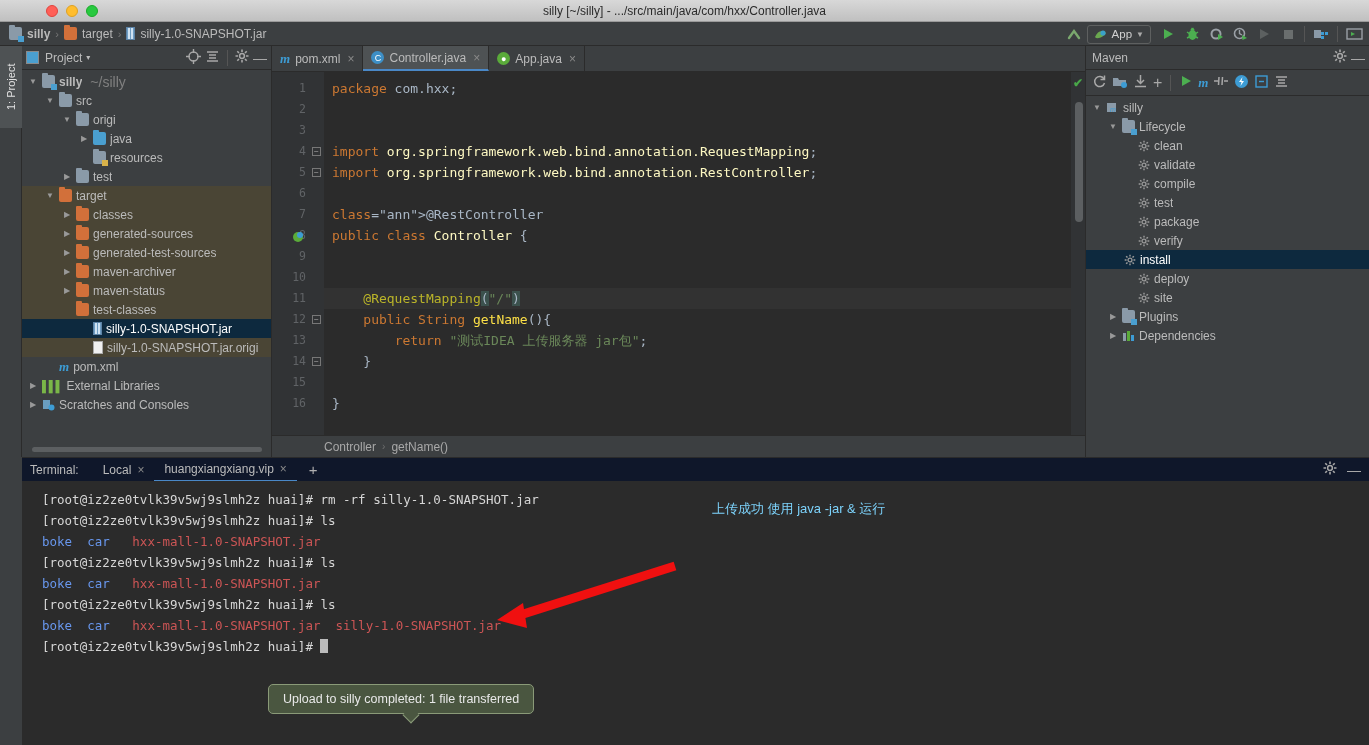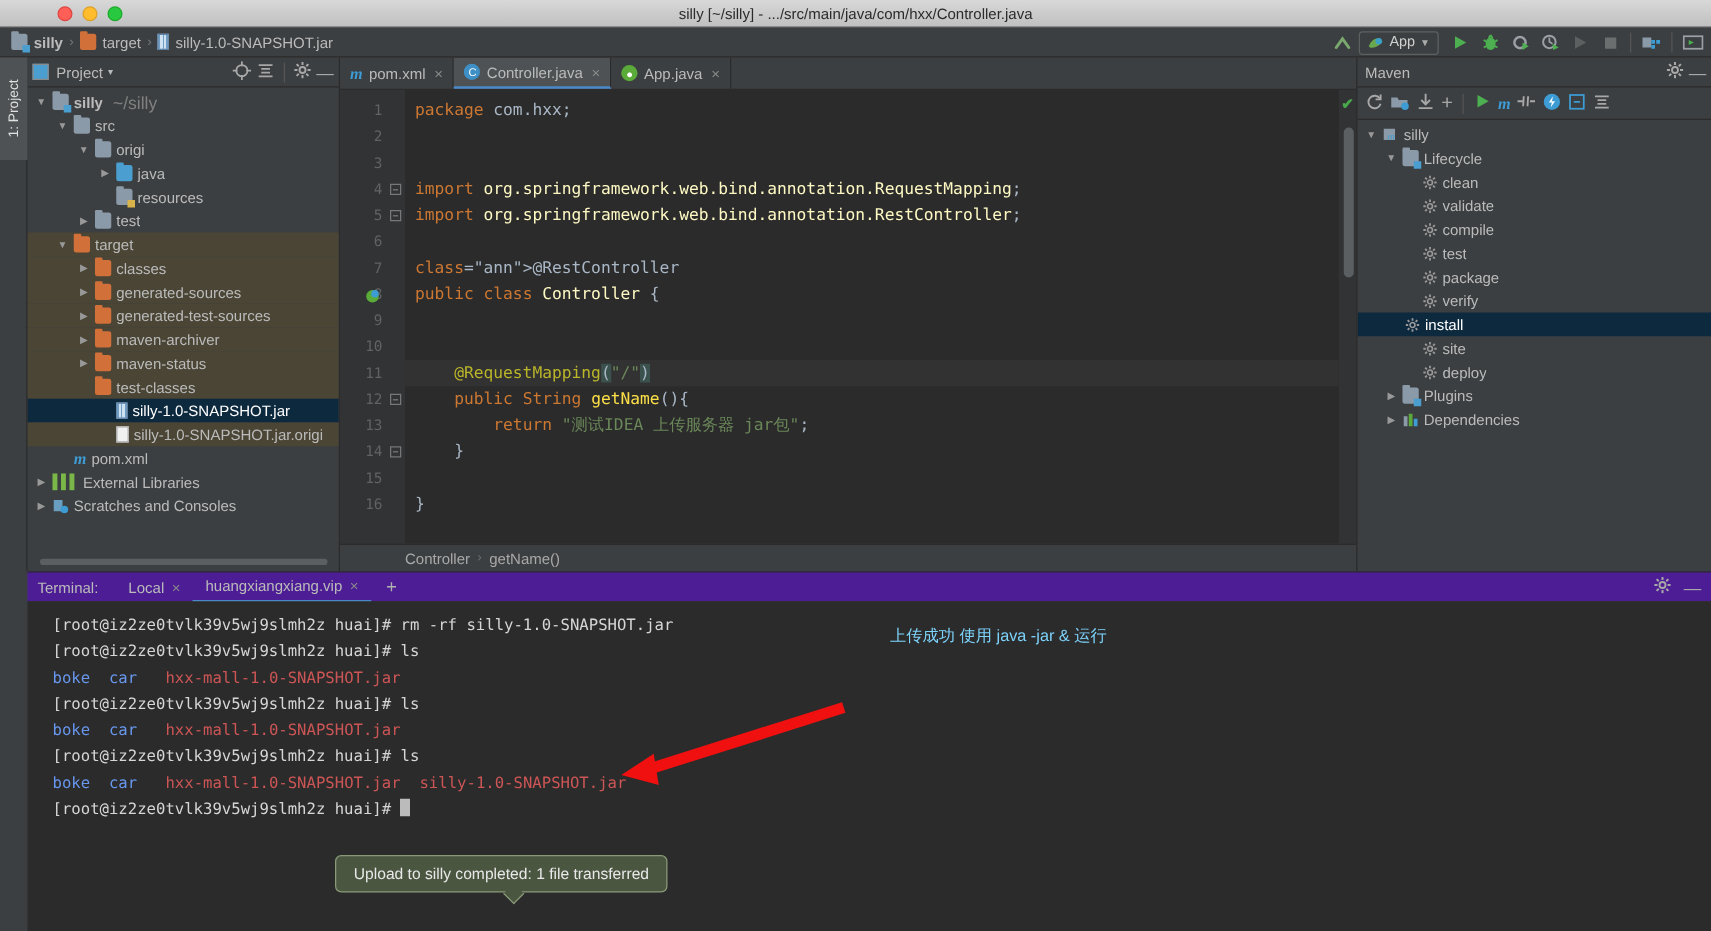--- a/index.html
+++ b/index.html
@@ -153,21 +153,21 @@
   }
   .maven-toolbar {
     height: 26px; display: flex; align-items: center; gap: 5px;
     padding: 0 6px; border-bottom: 1px solid #2b2b2b;
   }
 
   
   .term-wrap { height: 290px; display: flex; }
   .term-main { flex: 1; display: flex; flex-direction: column; min-width: 0; }
   .term-tabbar {
-    height: 24px; background: #4c1d95; display: flex; align-items: center;
+    height: 24px; background: #0f172a; display: flex; align-items: center;
     padding-left: 8px; gap: 0; border-top: 1px solid #2b2b2b; position: relative;
   }
   .term-label { font-size: 12px; color: #bbbbbb; margin-right: 14px; }
   .ttab {
     display: flex; align-items: center; gap: 6px; padding: 0 10px;
     height: 24px; font-size: 12px; color: #bbbbbb;
   }
   .ttab.active { border-bottom: 2px solid #4a88c7; }
   .ttab .x { color: #8a8a8a; }
   .tplus { margin-left: 12px; font-size: 15px; color: #b0b0b0; }
@@ -666,29 +666,29 @@
             <path d="M7 0.8 L7 3 M7 11 L7 13.2 M0.8 7 L3 7 M11 7 L13.2 7 M2.5 2.5 L4.1 4.1 M9.9 9.9 L11.5 11.5 M11.5 2.5 L9.9 4.1 M4.1 9.9 L2.5 11.5" stroke="#9a9a9a" stroke-width="1.7"></path>
           </svg>
           <span class="tlbl">install</span>
         </div>
         <div class="trow" style="padding-left: 38px;">
           <span class="arrow none">▶</span>
           <svg width="12" height="12" viewBox="0 0 14 14">
             <circle cx="7" cy="7" r="2.3" fill="none" stroke="#9a9a9a" stroke-width="1.5"></circle>
             <path d="M7 0.8 L7 3 M7 11 L7 13.2 M0.8 7 L3 7 M11 7 L13.2 7 M2.5 2.5 L4.1 4.1 M9.9 9.9 L11.5 11.5 M11.5 2.5 L9.9 4.1 M4.1 9.9 L2.5 11.5" stroke="#9a9a9a" stroke-width="1.7"></path>
           </svg>
+          <span class="tlbl">deploy</span>
+        </div>
+        <div class="trow" style="padding-left: 38px;">
+          <span class="arrow none">▶</span>
+          <svg width="12" height="12" viewBox="0 0 14 14">
+            <circle cx="7" cy="7" r="2.3" fill="none" stroke="#9a9a9a" stroke-width="1.5"></circle>
+            <path d="M7 0.8 L7 3 M7 11 L7 13.2 M0.8 7 L3 7 M11 7 L13.2 7 M2.5 2.5 L4.1 4.1 M9.9 9.9 L11.5 11.5 M11.5 2.5 L9.9 4.1 M4.1 9.9 L2.5 11.5" stroke="#9a9a9a" stroke-width="1.7"></path>
+          </svg>
           <span class="tlbl">site</span>
-        </div>
-        <div class="trow" style="padding-left: 38px;">
-          <span class="arrow none">▶</span>
-          <svg width="12" height="12" viewBox="0 0 14 14">
-            <circle cx="7" cy="7" r="2.3" fill="none" stroke="#9a9a9a" stroke-width="1.5"></circle>
-            <path d="M7 0.8 L7 3 M7 11 L7 13.2 M0.8 7 L3 7 M11 7 L13.2 7 M2.5 2.5 L4.1 4.1 M9.9 9.9 L11.5 11.5 M11.5 2.5 L9.9 4.1 M4.1 9.9 L2.5 11.5" stroke="#9a9a9a" stroke-width="1.7"></path>
-          </svg>
-          <span class="tlbl">deploy</span>
         </div>
         <div class="trow" style="padding-left: 22px;">
           <span class="arrow">▶</span>
           <span class="ico fold-blue">
             <i class="badge-blue"></i>
           </span>
           <span class="tlbl">Plugins</span>
         </div>
         <div class="trow" style="padding-left: 22px;">
           <span class="arrow">▶</span>

